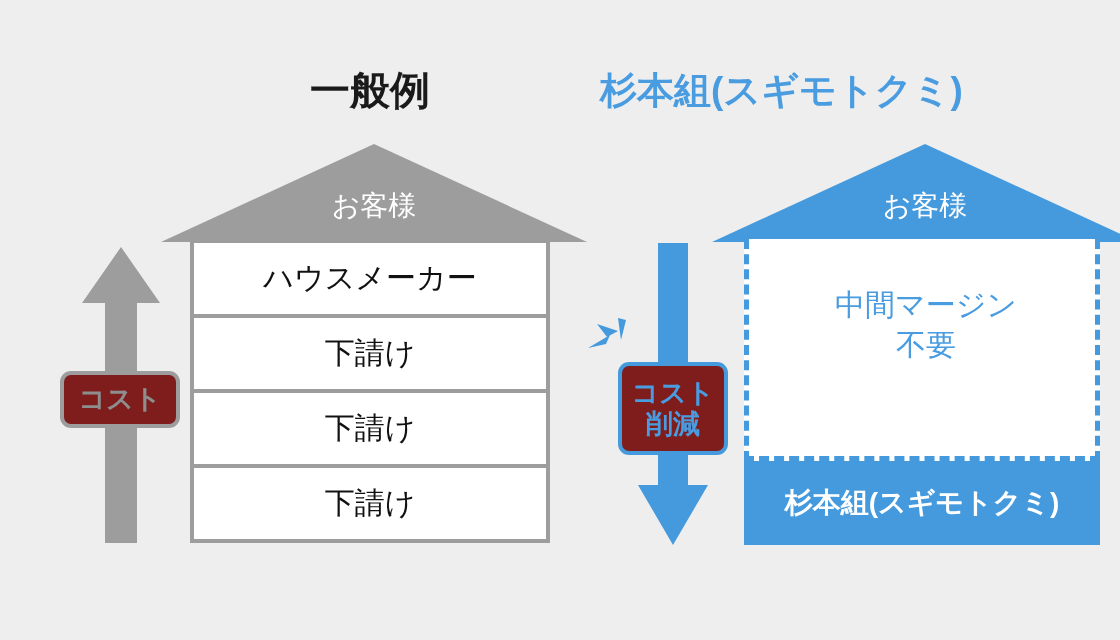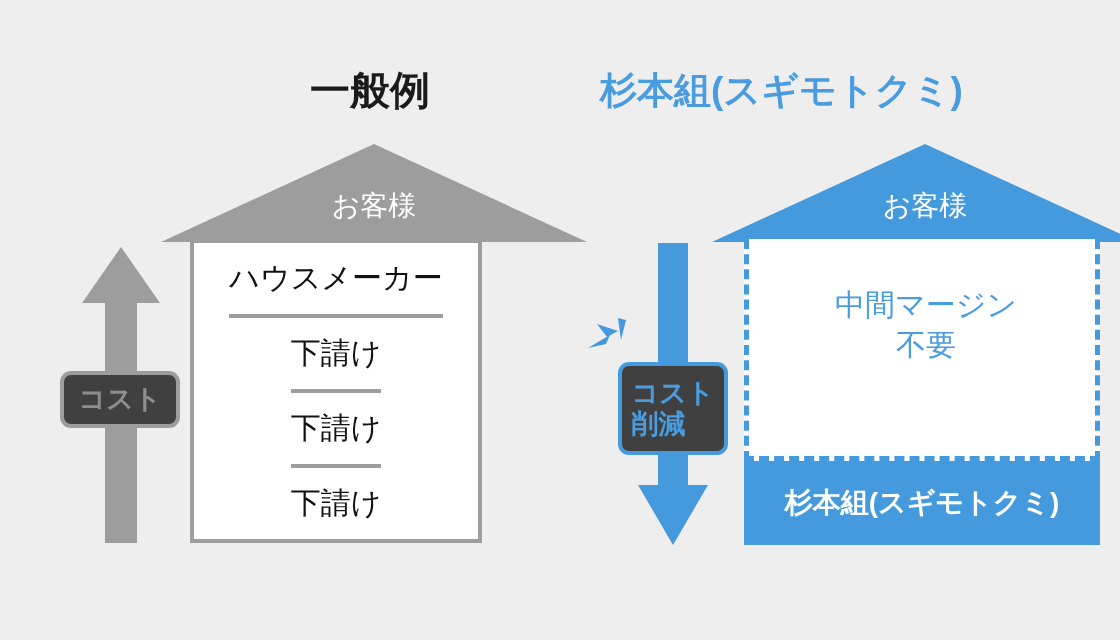--- a/index.html
+++ b/index.html
@@ -86,28 +86,27 @@
     left: 672px;
     top: 192px;
     width: 426px;
   }
 
   
   #house-left {
     position: absolute;
     left: 150px;
     top: 239px;
-    width: 292px;
+    width: 360px;
     height: 304px;
     background: #ffffff;
     border: 4px solid #9d9d9d;
     box-sizing: border-box;
     display: flex;
     flex-direction: column;
-    align-items: center;
   }
   #house-left .layer {
     flex: 1 1 0;
     display: flex;
     align-items: center;
     justify-content: center;
     border-bottom: 4px solid #9d9d9d;
     color: #111111;
     font-size: 30px;
     background: #ffffff;
@@ -162,28 +161,29 @@
   
   .arrow {
     position: absolute;
   }
   #arrow-left { left: 42px; top: 247px; }
   #arrow-right { left: 598px; top: 243px; }
 
   
   .badge {
     position: absolute;
-    background: #404040;
+    background: #7f1d1d;
     box-sizing: border-box;
     display: flex;
     flex-direction: column;
     align-items: center;
     justify-content: center;
     line-height: 1.12;
     white-space: pre-line;
+    text-align: center;
     font-weight: bold;
   }
   #badge-cost {
     left: 20px;
     top: 371px;
     width: 120px;
     height: 57px;
     border: 4px solid #9d9d9d;
     border-radius: 11px;
     color: #8e8e8e;

